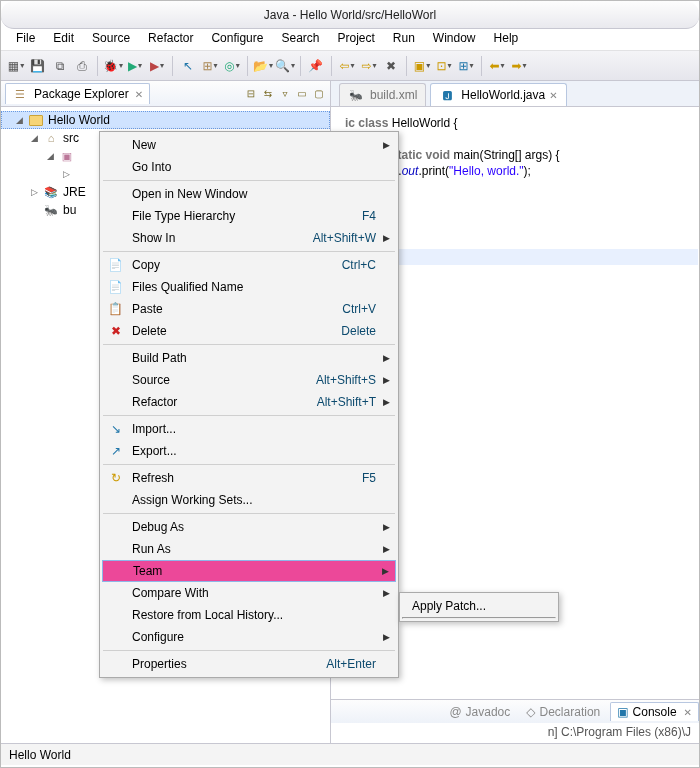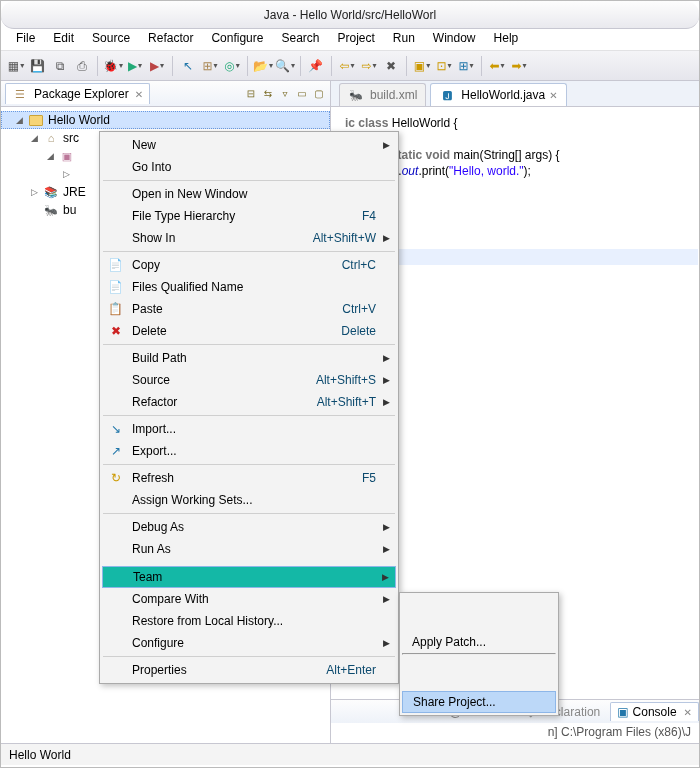--- a/index.html
+++ b/index.html
@@ -36,27 +36,27 @@
 .kw { color:#737373; font-weight:bold; }
 .str { color:#2a00ff; }
 .fld { color:#0000c0; font-style:italic; }
 .cls { color:#000; }
 .bottomtabs { height:24px; display:flex; align-items:center; border-top:1px solid #c7c7d1; background:linear-gradient(#fdfdfd,#eef2f9); padding-left:8px; gap:4px; overflow:hidden; white-space:nowrap; }
 .btab { display:flex; align-items:center; gap:4px; padding:2px 6px; color:#888; }
 .btab.active { border:1px solid #b8c7e0; border-bottom:none; background:#fff; color:#000; border-radius:2px 2px 0 0; }
 .status { height:22px; border-top:1px solid #c7c7d1; display:flex; align-items:center; padding:0 8px; background:#f4f4f4; }
 .ctxmenu { position:absolute; background:#f3f3f3; border:1px solid #aaa; box-shadow:2px 2px 6px rgba(0,0,0,0.25); padding:2px; }
 .ctxmenu .mi { height:22px; display:flex; align-items:center; padding:0 20px 0 30px; position:relative; white-space:nowrap; }
-.ctxmenu .mi.hl { background:#14b8a6; border:1px solid #8db6e8;margin-top:6px; }
+.ctxmenu .mi.hl { background:#ec4899; border:1px solid #8db6e8; }
 .ctxmenu .mi .mic { position:absolute; left:6px; width:16px; text-align:center; font-size:12px; color:#555; }
 .ctxmenu .mi .sc { margin-left:auto; padding-left:24px; color:#0c4a6e; }
 .ctxmenu .mi .ar { position:absolute; right:6px; font-size:9px; color:#333; }
 .ctxmenu hr { border:none; border-top:1px solid #cfcfcf; margin:2px 1px; }
 .submenu { position:absolute; background:#f3f3f3; border:1px solid #aaa; box-shadow:2px 2px 6px rgba(0,0,0,0.25); padding:2px; }
-.submenu .mi { height:22px; display:flex; align-items:center; padding:0 18px 0 10px; white-space:nowrap;margin-top:36px; }
+.submenu .mi { height:22px; display:flex; align-items:center; padding:0 18px 0 10px; white-space:nowrap; }
 .submenu .mi.hl { background:#bcd8f8; border:1px solid #8db6e8; }
 </style>
 </head>
 <body>
 
 <div class="titlebar">
     <span>Java - Hello World/src/HelloWorl</span>
   </div>
 
 <div class="menubar">
@@ -299,16 +299,13 @@
       <span>Properties</span>
       <span class="sc">Alt+Enter</span>
     </div>
 </div>
 
 <div class="submenu" style="left:398px; top:591px; width:160px">
   <div class="mi">
       <span>Apply Patch...</span>
     </div>
   <hr>
-  <div class="mi hl">
-      <span>Share Project...</span>
-    </div>
 </div>
 
 </body></html>

